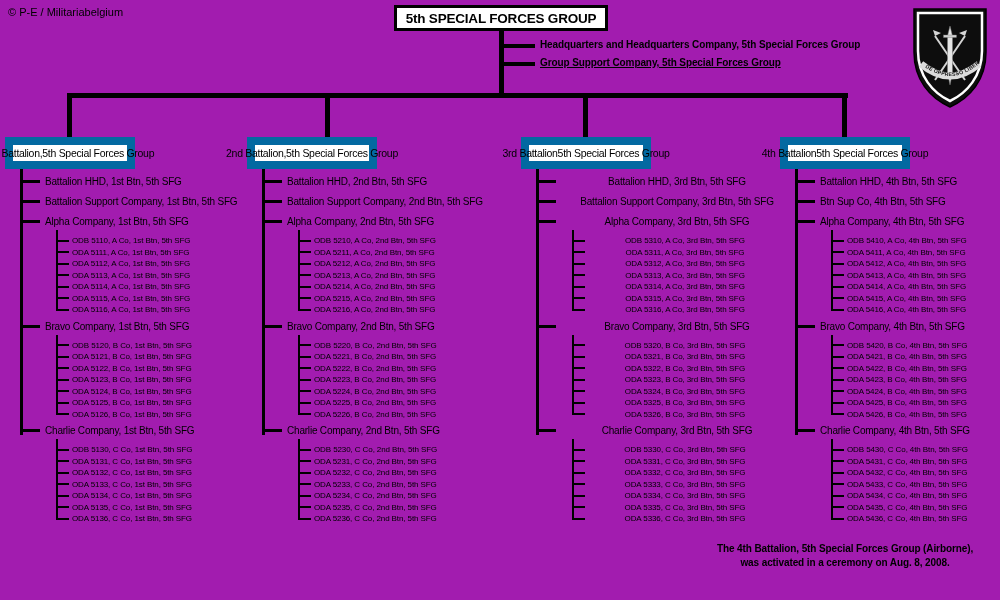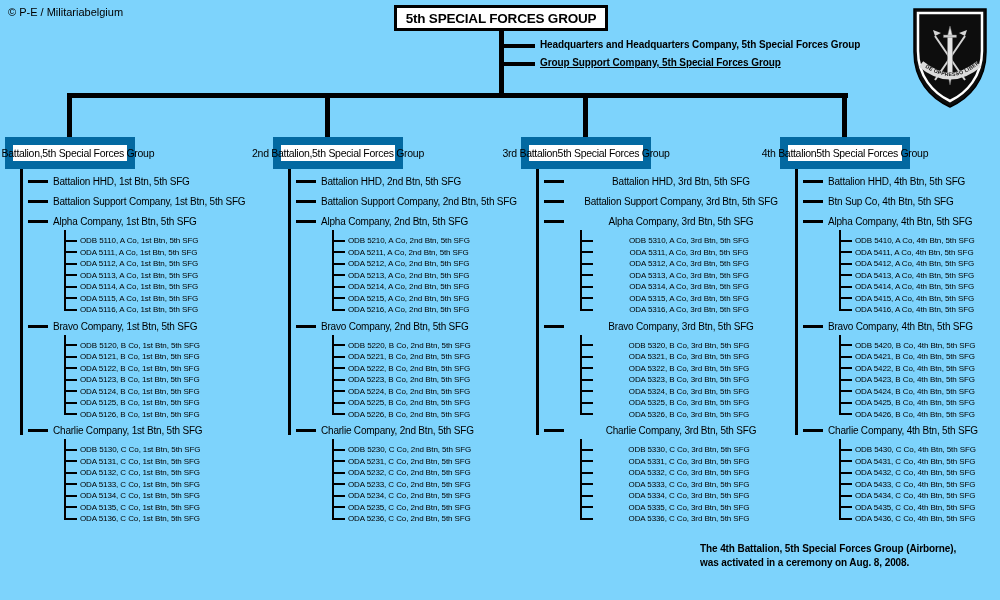--- a/index.html
+++ b/index.html
@@ -1,47 +1,47 @@
 <!DOCTYPE html>
 <html><head>
 <meta charset="utf-8">
 <style>
   html,body{margin:0;padding:0;background:#fff;}
-  .canvas{position:relative;width:1000px;height:600px;background:#7dd3fc;overflow:hidden;
+  .canvas{position:relative;width:1000px;height:600px;background:#a21caf;overflow:hidden;
           font-family:"Liberation Sans",sans-serif;color:#000;}
   .copyright{position:absolute;left:8px;top:6px;font-size:11px;}
   .title-box{position:absolute;left:394px;top:5px;width:214px;height:26px;border:3px solid #000;
              box-sizing:border-box;display:flex;align-items:center;justify-content:center;
              font-weight:bold;font-size:13.5px;letter-spacing:-0.2px;background:#fff;}
   .line{position:absolute;background:#000;}
   .trunk{left:499px;top:29px;width:5px;height:68px;}
   .stub1{left:501px;top:44px;width:34px;height:4px;}
   .stub2{left:501px;top:62px;width:34px;height:4px;}
   .hbar{left:67px;top:93px;width:781px;height:5px;}
   .drop{top:97px;width:5px;height:40px;}
   .d1{left:67px;} .d2{left:325px;} .d3{left:583px;} .d4{left:842px;}
   .group-unit{position:absolute;left:540px;font-size:10px;font-weight:bold;letter-spacing:-0.1px;white-space:nowrap;}
   .gu1{top:39px;} .gu2{top:57px;text-decoration:underline;}
 
   .bn{position:absolute;top:137px;width:272px;}
   .bn-box{width:130px;height:32px;border:8px solid #0369a1;box-sizing:border-box;background:#fff;
           display:flex;flex-direction:row;align-items:center;justify-content:center;}
   .bn-line{font-size:10.5px;line-height:12.5px;letter-spacing:-0.3px;white-space:nowrap;}
-  .tree{position:relative;margin-left:15px;padding-top:6px;padding-left:8px;}
+  .tree{position:relative;margin-left:15px;padding-top:6px;}
   .tree::before{content:"";position:absolute;left:0;top:0;width:3px;height:266px;background:#000;}
   .l1{position:relative;padding-left:25px;font-size:10px;letter-spacing:-0.2px;height:14px;line-height:14px;
       margin-bottom:6px;white-space:nowrap;}
   .l1::before{content:"";position:absolute;left:0;top:5px;width:20px;height:3px;background:#000;}
   .units{position:relative;margin:2px 11px 4px 36px;}
   .units::before{content:"";position:absolute;left:0;top:-5px;width:2px;height:80px;background:#000;}
   .u{position:relative;padding-left:16px;font-size:8px;letter-spacing:-0.1px;height:11.5px;line-height:11.5px;white-space:nowrap;}
   .u::before{content:"";position:absolute;left:0;top:4.5px;width:13px;height:2px;background:#000;}
 
   .insignia{position:absolute;left:908px;top:6px;}
-  .footnote{position:absolute;left:700px;top:542px;width:290px;text-align:left;
+  .footnote{position:absolute;left:700px;top:542px;width:290px;text-align:center;
             font-size:10px;font-weight:bold;line-height:14px;letter-spacing:-0.1px;}
 </style>
 </head>
 <body>
 
 <div class="canvas">
 
   <div class="copyright">© P-E / Militariabelgium</div>
 
   <div class="title-box">
@@ -115,21 +115,21 @@
             <div class="u">ODB 5130, C Co, 1st Btn, 5th SFG</div>
             <div class="u">ODA 5131, C Co, 1st Btn, 5th SFG</div>
             <div class="u">ODA 5132, C Co, 1st Btn, 5th SFG</div>
             <div class="u">ODA 5133, C Co, 1st Btn, 5th SFG</div>
             <div class="u">ODA 5134, C Co, 1st Btn, 5th SFG</div>
             <div class="u">ODA 5135, C Co, 1st Btn, 5th SFG</div>
             <div class="u">ODA 5136, C Co, 1st Btn, 5th SFG</div>
           </div>
         </div>
       </div>
-      <div class="bn" style="left: 273px;">
+      <div class="bn" style="left: 247px;">
         <div class="bn-box">
           <div class="bn-line">2nd Battalion,</div>
           <div class="bn-line">5th Special Forces Group</div>
         </div>
         <div class="tree">
           <div class="l1">Battalion HHD, 2nd Btn, 5th SFG</div>
           <div class="l1">Battalion  Support Company, 2nd Btn, 5th SFG</div>
           <div class="l1 comp">Alpha Company, 2nd Btn, 5th SFG</div>
           <div class="units">
             <div class="u">ODB 5210, A Co, 2nd Btn,  5th SFG</div>

